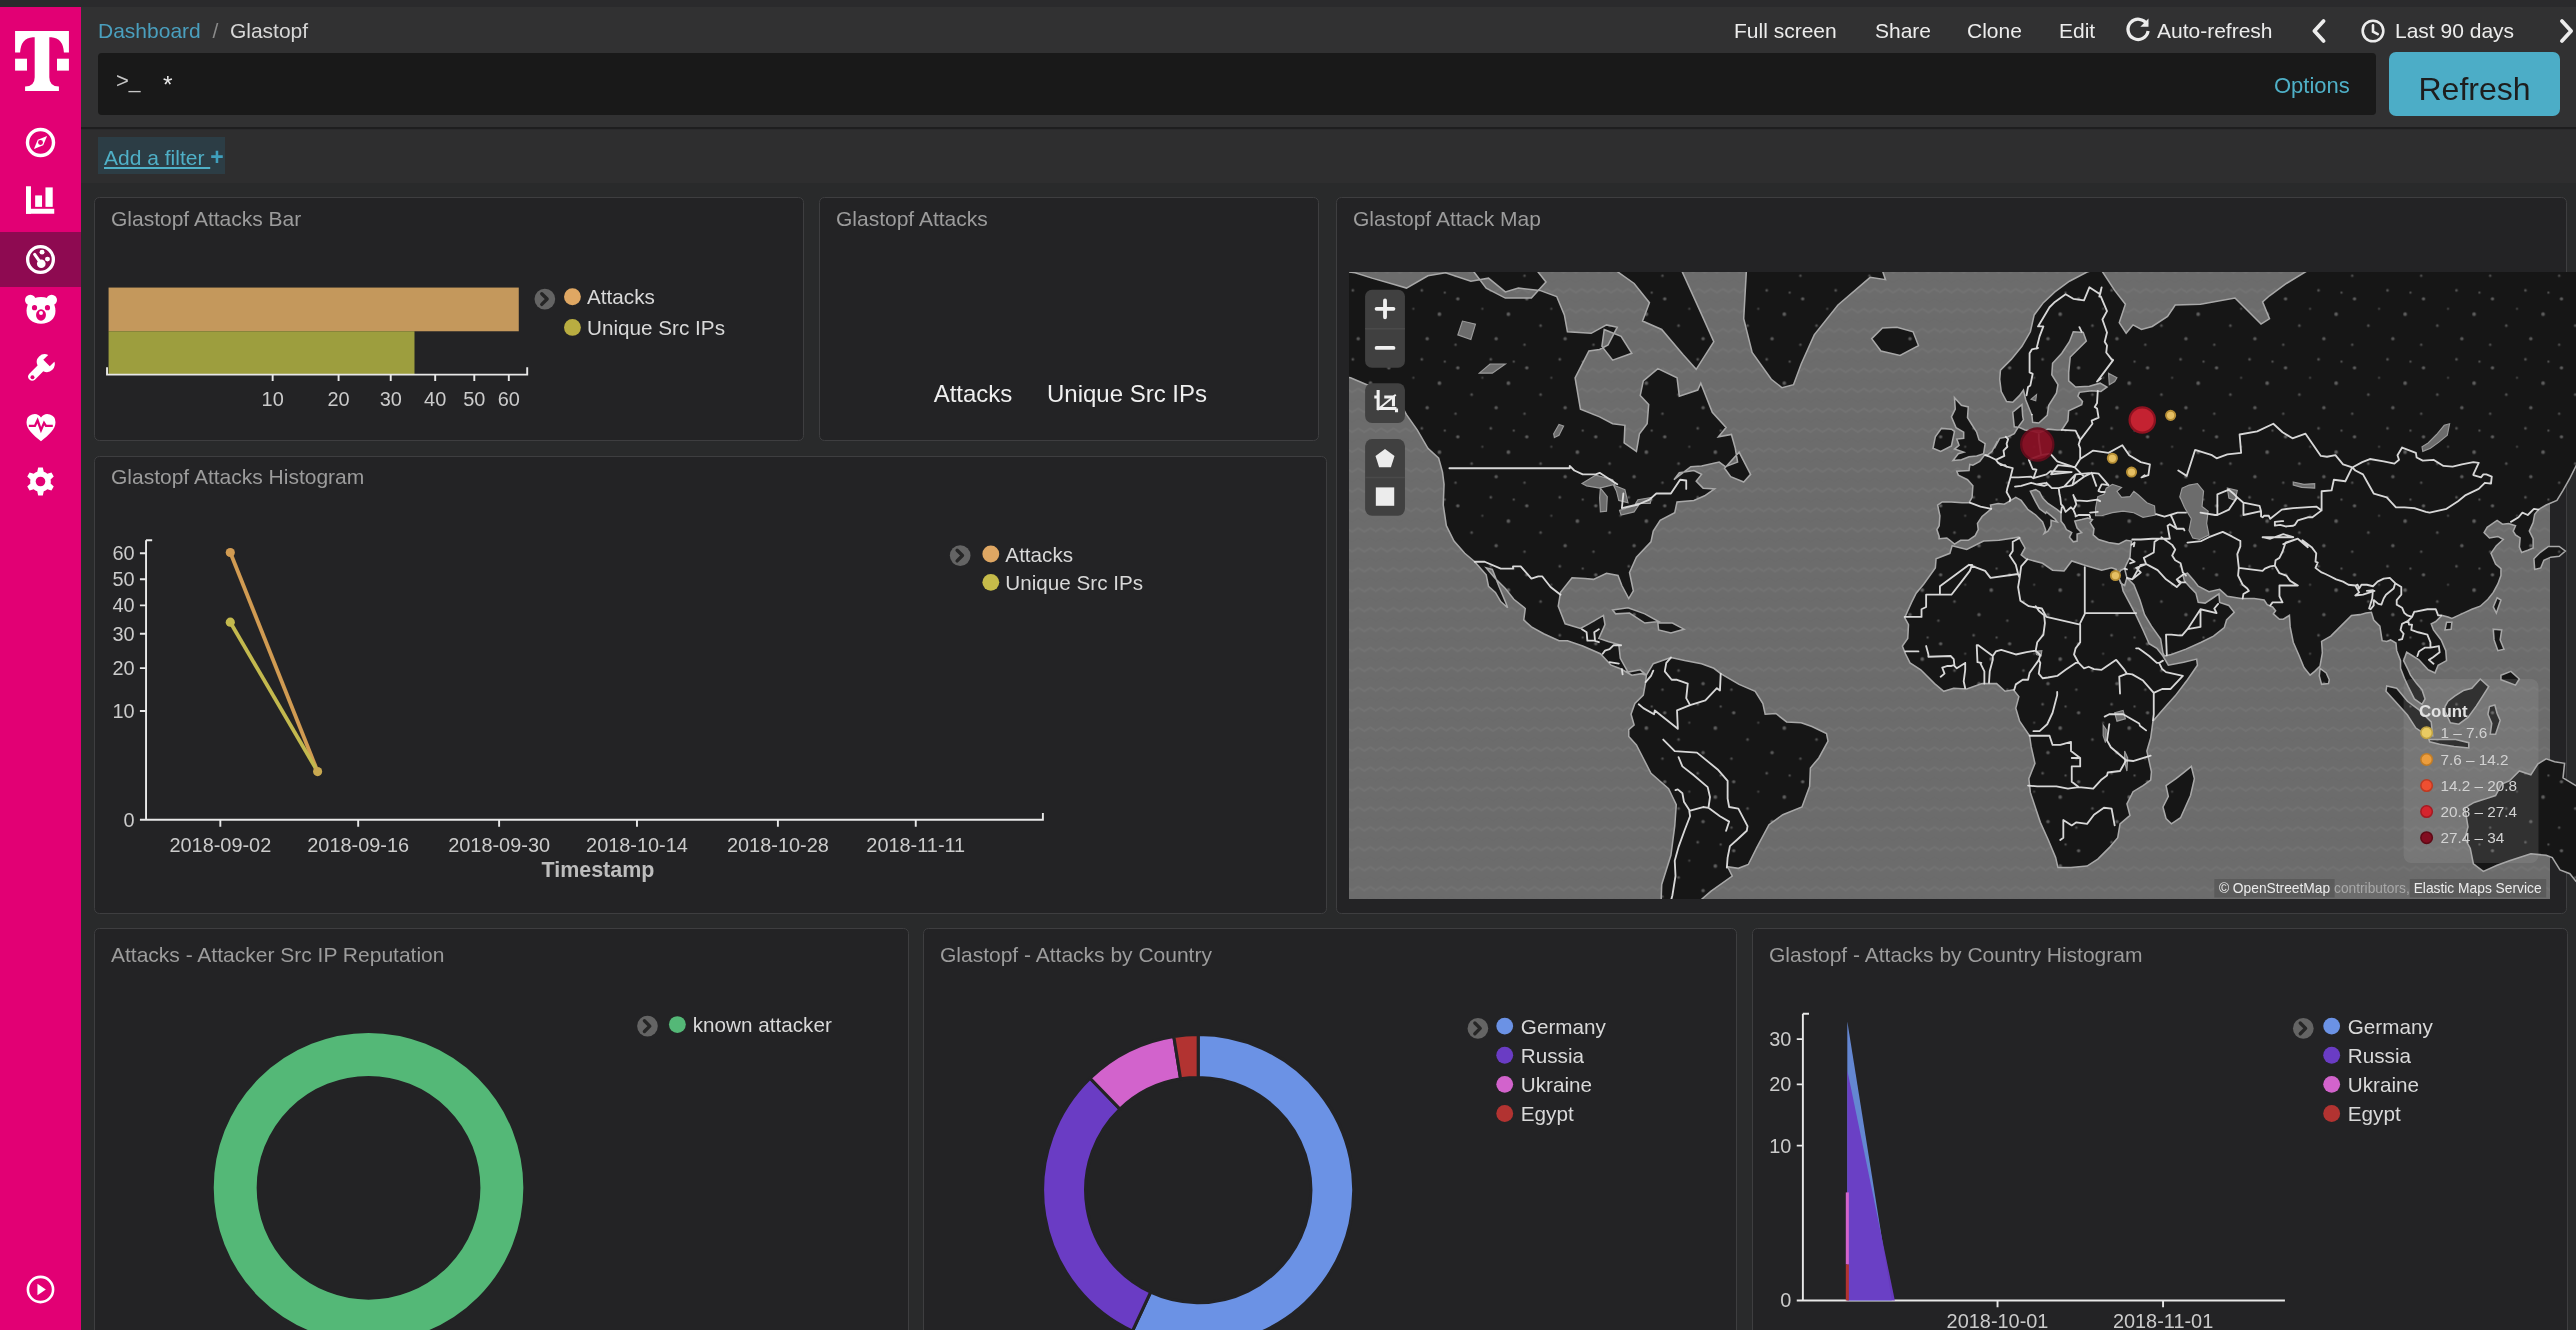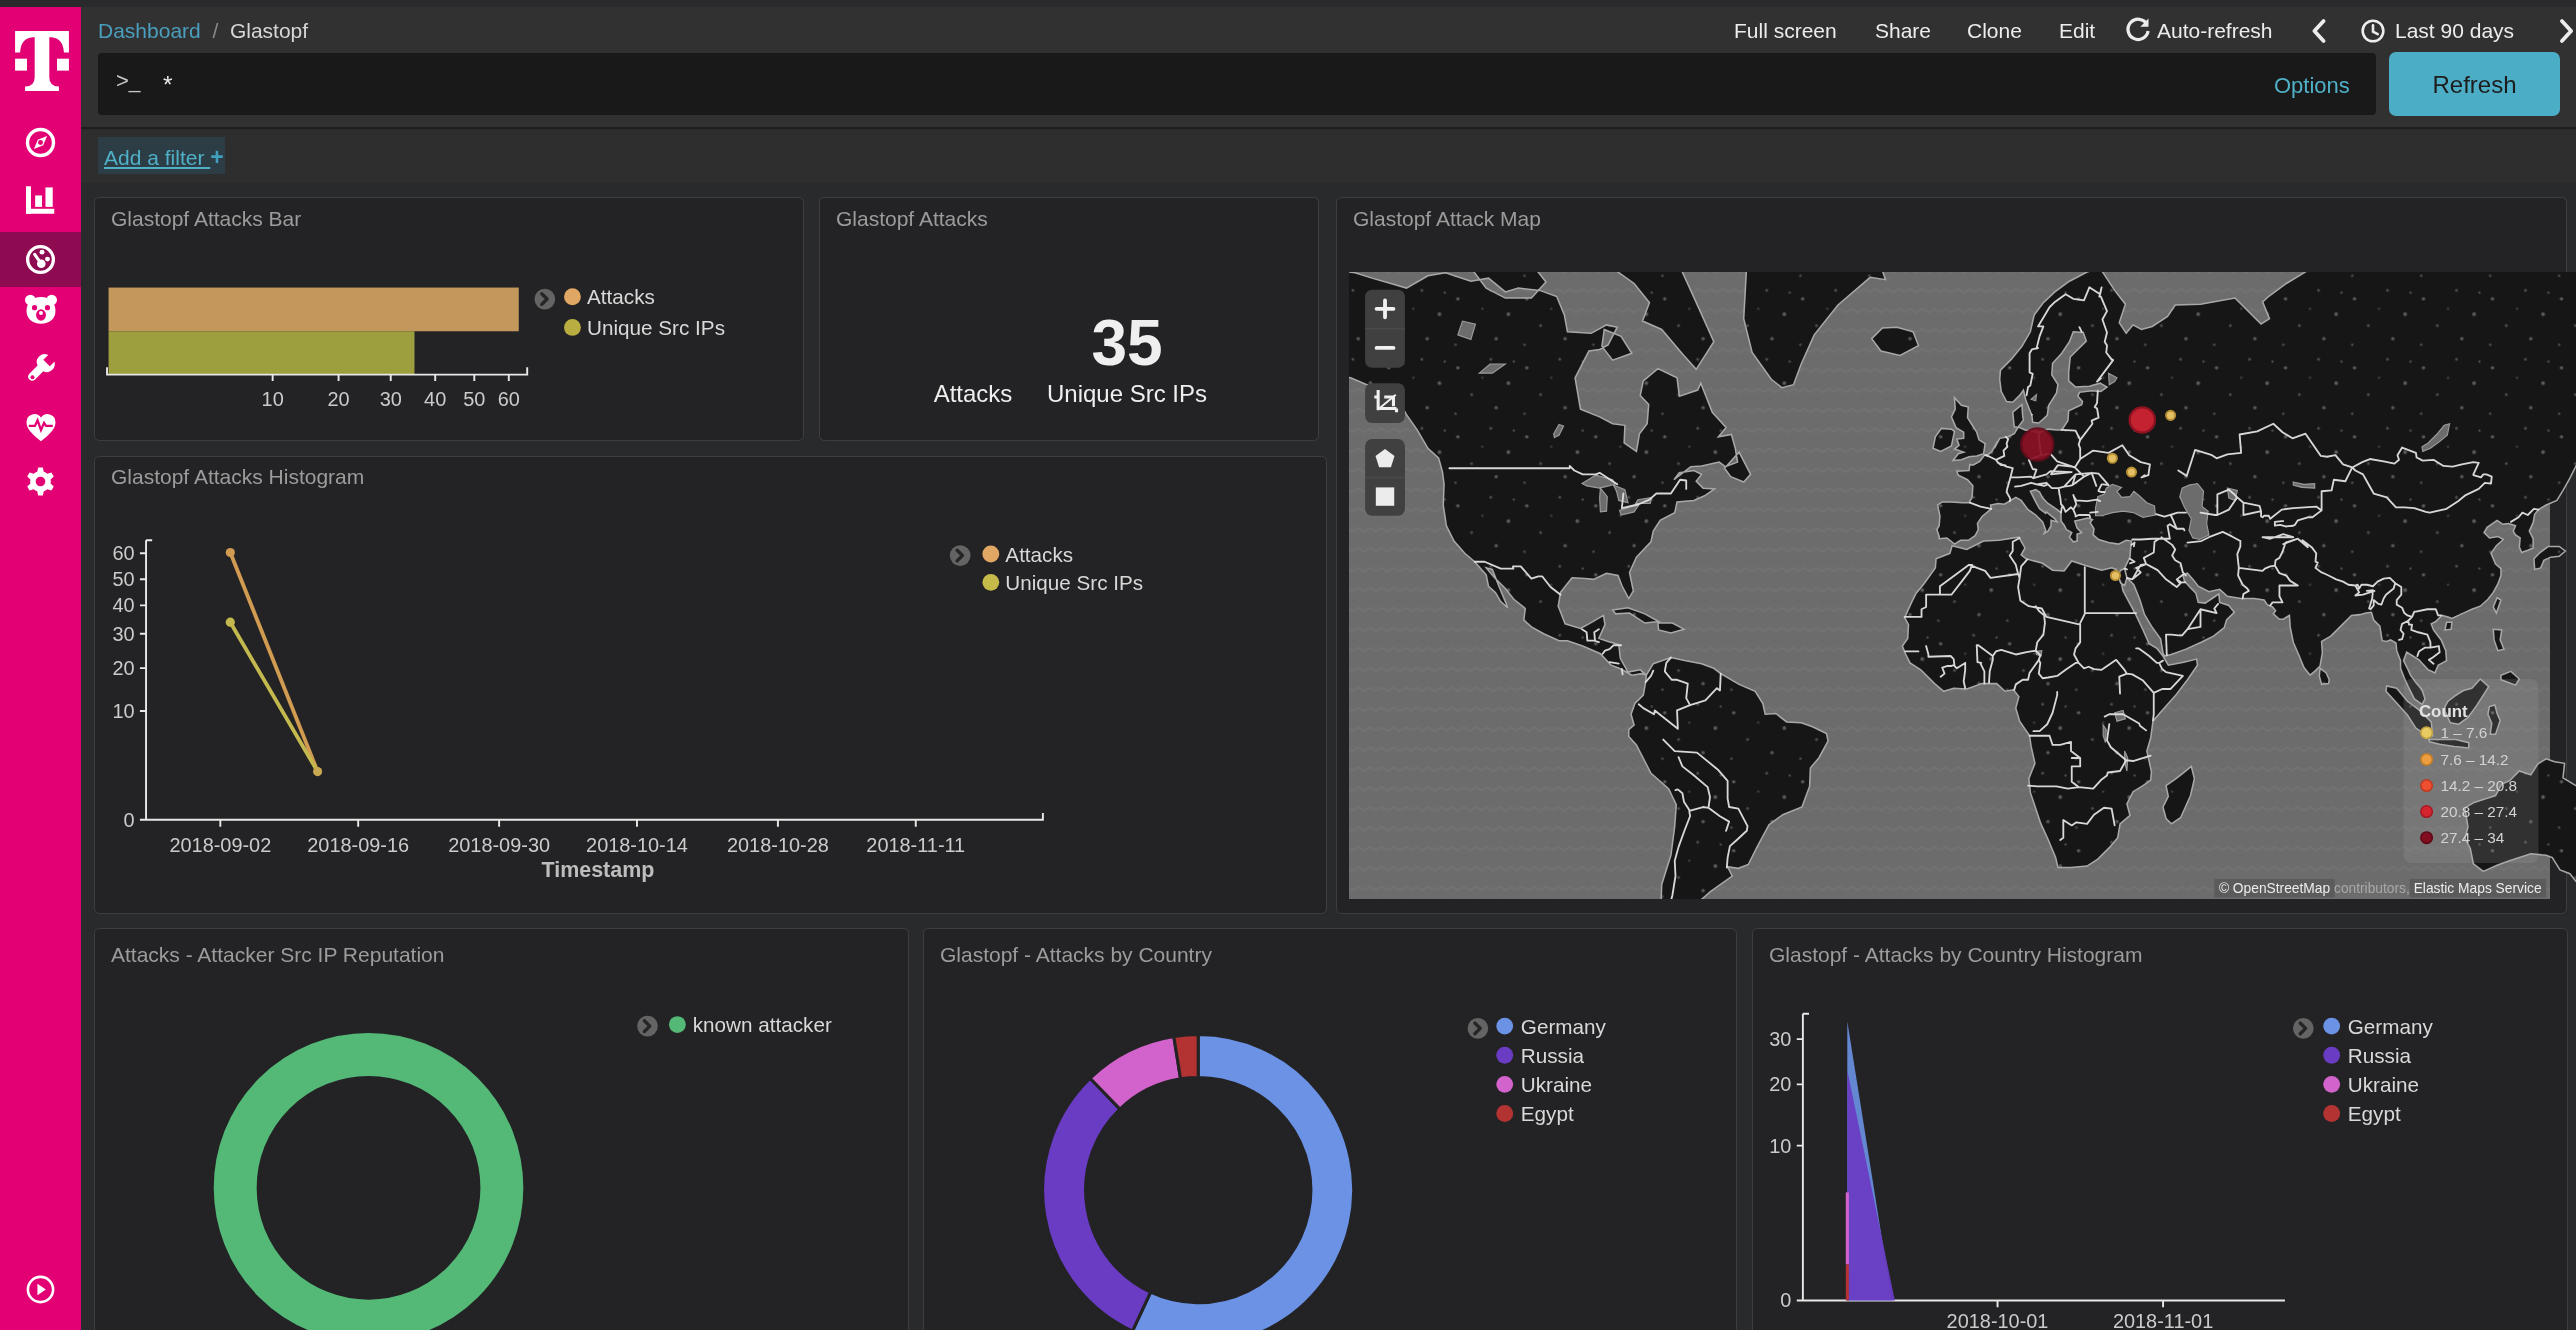--- a/index.html
+++ b/index.html
@@ -48,21 +48,21 @@
 <div class="abs menuitem" style="left:2395px;top:11.5px;">Last 90 days</div>
 <svg class="abs" width="21.5" height="26" style="left:2555px;top:10.7px;" viewBox="0 0 28 34">
       <path d="M9 4 L21 17 L9 30" fill="none" stroke="#ececec" stroke-width="5" stroke-linecap="round" stroke-linejoin="round"></path>
     </svg>
 
 <div class="abs" style="left:98px;top:46px;width:2278px;height:62px;background:#191919;border-radius:3.8px;"></div>
 <div class="abs" style="left:116px;top:61px;font-size:22px;color:#c6c6c6;">&gt;<span style="font-size:21px;">_</span></div>
 <div class="abs" style="left:163px;top:64px;font-size:24.5px;color:#e8e8e8;">*</div>
 <div class="abs" style="left:2274px;top:66px;font-size:22px;color:#4fb0c7;">Options</div>
 <div class="abs" style="left:2389px;top:45px;width:171px;height:64px;background:#4cadc7;border-radius:7px;"></div>
-<div class="abs" style="left:2389px;top:64px;width:171px;text-align:center;font-size:24px;color:#1d1d1d;">Refresh</div>
+<div class="abs" style="left:2389px;top:64px;width:171px;text-align:center;font-size:32px;color:#1d1d1d;">Refresh</div>
 
 <div class="abs" style="left:98px;top:130px;width:127px;height:37px;background:#2c3d45;"></div>
 <div class="abs" style="left:104px;top:137px;font-size:21px;color:#4fb0c7;"><span style="text-decoration:underline;">Add a filter&nbsp;</span><span style="font-weight:bold;font-size:23px;color:#3f9fbc">+</span></div>
 
 <div id="sidebar" class="abs"></div>
 <div id="selitem" class="abs"></div>
 <svg class="abs" style="left:15.3px;top:24px;z-index:6;" width="54" height="60" viewBox="0 0 70 78">
  <g fill="#fff">
   <path d="M0 0 H70 V28 H63.5 Q62.5 9 47 8 H44.5 V60 Q44.5 72 57 72 V78 H13 V72 Q25.5 72 25.5 60 V8 H23 Q7.5 9 6.5 28 H0 Z"></path>
   <rect x="0" y="36" width="15.5" height="15.5"></rect>
@@ -132,21 +132,20 @@
  <path d="M584 126 l7 7 -7 7" fill="none" stroke="#262626" stroke-width="4.4" stroke-linecap="round" stroke-linejoin="round"></path>
  <circle cx="624" cy="130" r="11" fill="#dfa763"></circle>
  <text x="643" y="140" font-size="27" fill="#d9d9d9">Attacks</text>
  <circle cx="624" cy="170" r="11" fill="#b9ad41"></circle>
  <text x="643" y="180" font-size="27" fill="#d9d9d9">Unique Src IPs</text>
 </svg>
 
 <div class="panel" style="left:819px;top:190px;width:500px;height:244px;"></div>
 <div class="ptitle" style="left:836px;top:200px;">Glastopf Attacks</div>
 <div class="abs" style="left:819px;top:373px;width:308px;text-align:center;font-size:24px;color:#efefef;">Attacks</div>
-<div class="abs" style="left:972px;top:299px;width:310px;text-align:center;font-size:64px;font-weight:bold;color:#efefef;">35</div>
 <div class="abs" style="left:972px;top:373px;width:310px;text-align:center;font-size:24px;color:#efefef;">Unique Src IPs</div>
 
 <div class="panel" style="left:94px;top:449px;width:1233px;height:458px;"></div>
 <div class="ptitle" style="left:111px;top:458px;">Glastopf Attacks Histogram</div>
 <svg class="abs chartsvg" style="left:94px;top:449px;" width="1233" height="458" viewBox="0 0 1608 598">
  <path d="M67 110 h8 M67 110 v365 h1171 v-9 M67 475 h-8" fill="none" stroke="#e8e8e8" stroke-width="2.5"></path>
  <g stroke="#e8e8e8" stroke-width="2.5">
   <path d="M59 127 h8 M59 161 h8 M59 195 h8 M59 232 h8 M59 277 h8 M59 333 h8"></path>
   <path d="M164 475 v9 M344 475 v9 M528 475 v9 M708 475 v9 M892 475 v9 M1072 475 v9"></path>
  </g>

